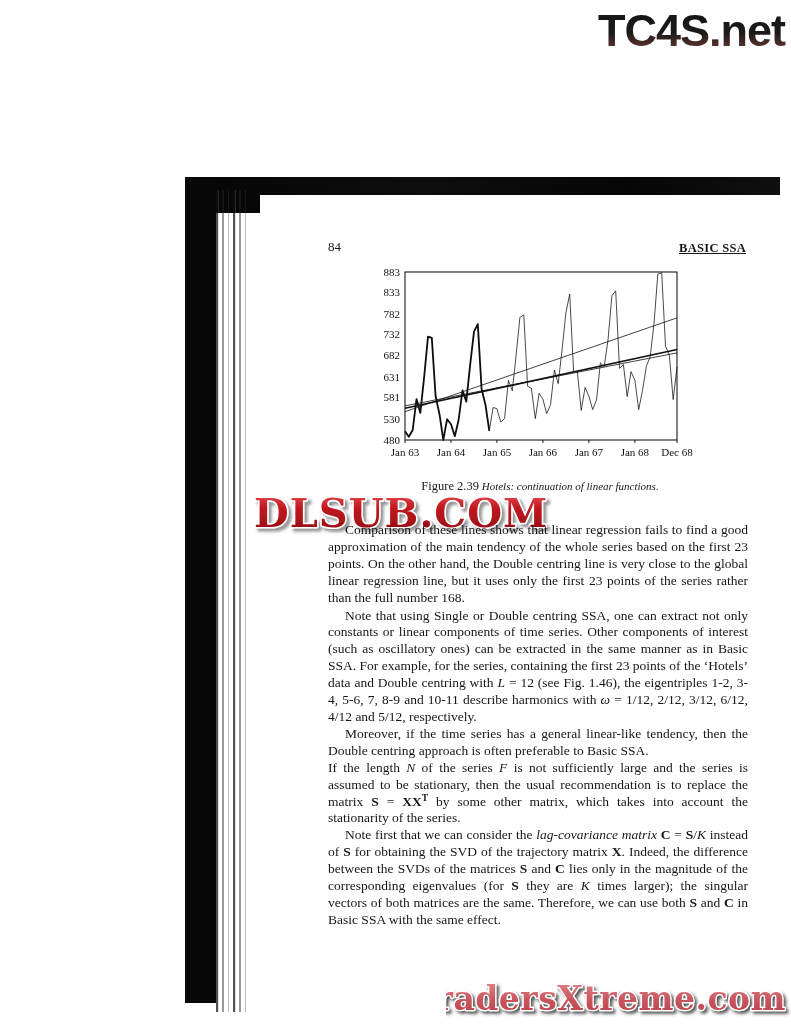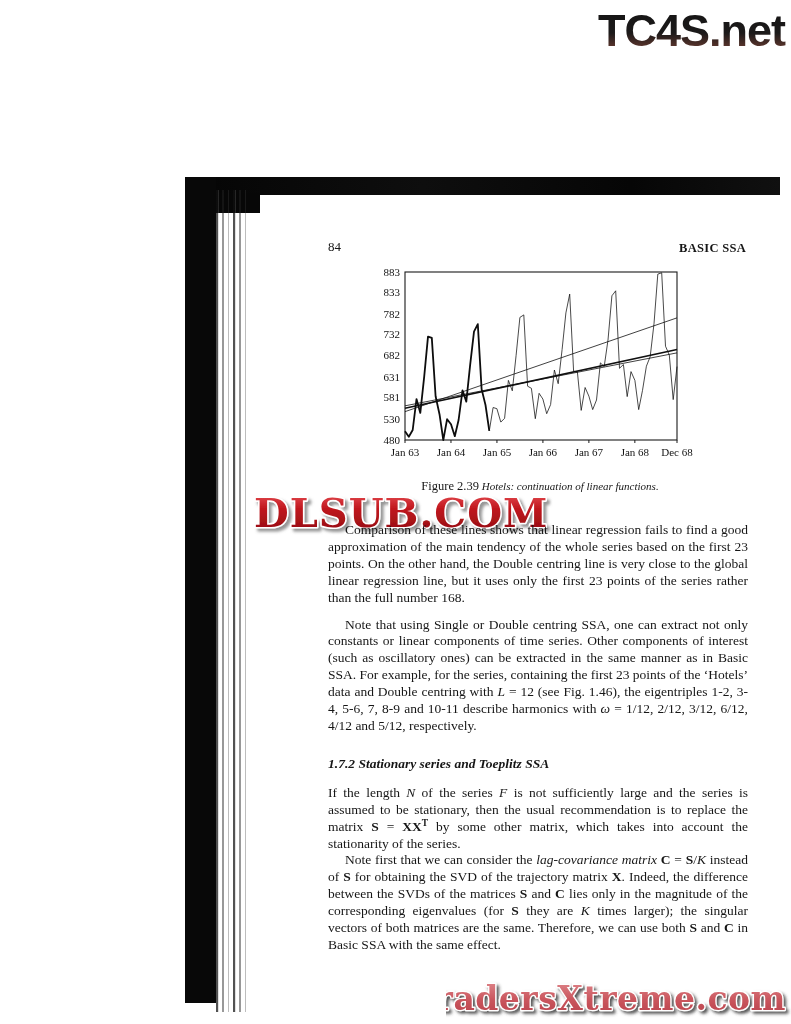--- a/index.html
+++ b/index.html
@@ -17,37 +17,37 @@
       rgba(15,15,15,.85) 0px,rgba(15,15,15,.85) 2px,
       rgba(130,130,130,.30) 2px,rgba(130,130,130,.30) 3px,
       rgba(255,255,255,0) 3px,rgba(255,255,255,0) 6px,
       rgba(35,35,35,.55) 6px,rgba(35,35,35,.55) 8px,
       rgba(255,255,255,0) 8px,rgba(255,255,255,0) 12px,
       rgba(60,60,60,.4) 12px,rgba(60,60,60,.4) 13px,
       rgba(255,255,255,0) 13px,rgba(255,255,255,0) 17px);}
   
   .page-number{position:absolute;left:328px;top:239px;font-size:13px;}
   .running-header{position:absolute;left:620px;top:241px;width:126px;text-align:right;
-    font-weight:bold;font-size:12.5px;letter-spacing:.3px;}
+    font-weight:bold;font-size:12.5px;letter-spacing:.3px;text-decoration:underline;}
   
   #chart-svg{position:absolute;left:377px;top:262px;}
   #chart-svg text{font-family:"Liberation Serif",serif;fill:#121212;}
   
   .figure-caption{position:absolute;left:330px;top:479px;width:420px;text-align:center;font-size:12.5px;}
   .figure-caption i{font-size:11px;}
   
   .wm-top{position:absolute;top:0px;right:2px;}
   .wm-mid{position:absolute;left:252px;top:485px;}
   .wm-bot{position:absolute;right:0px;top:974px;}
   
   .text-col{position:absolute;left:328px;top:522px;width:420px;font-size:13.5px;
     line-height:16.9px;text-align:justify;}
   .text-col p{margin:0;}
   .text-col p.indent{text-indent:17px;}
-  .text-col p.gap{margin-top:10px;}
+  .text-col p.gap{margin-top:1px;}
   .section-heading{font-style:italic;font-weight:bold;margin:21px 0 12px 0;font-size:13.5px;text-align:left;}
   sup{font-size:.7em;line-height:0;}
 </style>
 </head>
 <body>
 
 <div class="scan-top-bar"></div>
 <div class="scan-top-chunk"></div>
 <div class="scan-left-bar"></div>
 <div class="scan-streaks"></div>
@@ -111,21 +111,21 @@
     <filter id="dlsubShadow" x="-20%" y="-20%" width="140%" height="140%">
       <feDropShadow dx="3" dy="3" stdDeviation="1.6" flood-color="#8a8a8a" flood-opacity="0.9"></feDropShadow>
     </filter>
   </defs>
   <text x="2" y="42" font-family="DejaVu Serif, serif" font-weight="bold" font-size="40" letter-spacing="1" fill="url(#dlsubGrad)" stroke="#ffffff" stroke-width="3.2" paint-order="stroke" stroke-linejoin="round" filter="url(#dlsubShadow)">DLSUB.COM</text>
 </svg>
 
 <div class="text-col">
   <p class="indent">Comparison of these lines shows that linear regression fails to find a good approximation of the main tendency of the whole series based on the first 23 points. On the other hand, the Double centring line is very close to the global linear regression line, but it uses only the first 23 points of the series rather than the full number 168.</p>
   <p class="indent gap">Note that using Single or Double centring SSA, one can extract not only constants or linear components of time series. Other components of interest (such as oscillatory ones) can be extracted in the same manner as in Basic SSA. For example, for the series, containing the first 23 points of the ‘Hotels’ data and Double centring with <i>L</i> = 12 (see Fig. 1.46), the eigentriples 1-2, 3-4, 5-6, 7, 8-9 and 10-11 describe harmonics with <i>ω</i> = 1/12, 2/12, 3/12, 6/12, 4/12 and 5/12, respectively.</p>
-  <div class="section-heading">1.7.2  Stationary series and Toeplitz SSA</div>
+  <p class="indent">Moreover, if the time series has a general linear-like tendency, then the Double centring approach is often preferable to Basic SSA.</p>
   <p>If the length <i>N</i> of the series <i>F</i> is not sufficiently large and the series is assumed to be stationary, then the usual recommendation is to replace the matrix <b>S</b> = <b>XX</b><sup><b>T</b></sup> by some other matrix, which takes into account the stationarity of the series.</p>
   <p class="indent">Note first that we can consider the <i>lag-covariance matrix </i><b>C</b> = <b>S</b>/<i>K</i> instead of <b>S</b> for obtaining the SVD of the trajectory matrix <b>X</b>. Indeed, the difference between the SVDs of the matrices <b>S</b> and <b>C</b> lies only in the magnitude of the corresponding eigenvalues (for <b>S</b> they are <i>K</i> times larger); the singular vectors of both matrices are the same. Therefore, we can use both <b>S</b> and <b>C</b> in Basic SSA with the same effect.</p>
 </div>
 
 <svg class="wm-bot" width="345" height="50">
   <defs>
     <linearGradient id="tradGrad" x1="0" y1="0" x2="0" y2="1">
       <stop offset="0%" stop-color="#e08a8e"></stop>
       <stop offset="55%" stop-color="#c9545c"></stop>
       <stop offset="100%" stop-color="#b8434b"></stop>

